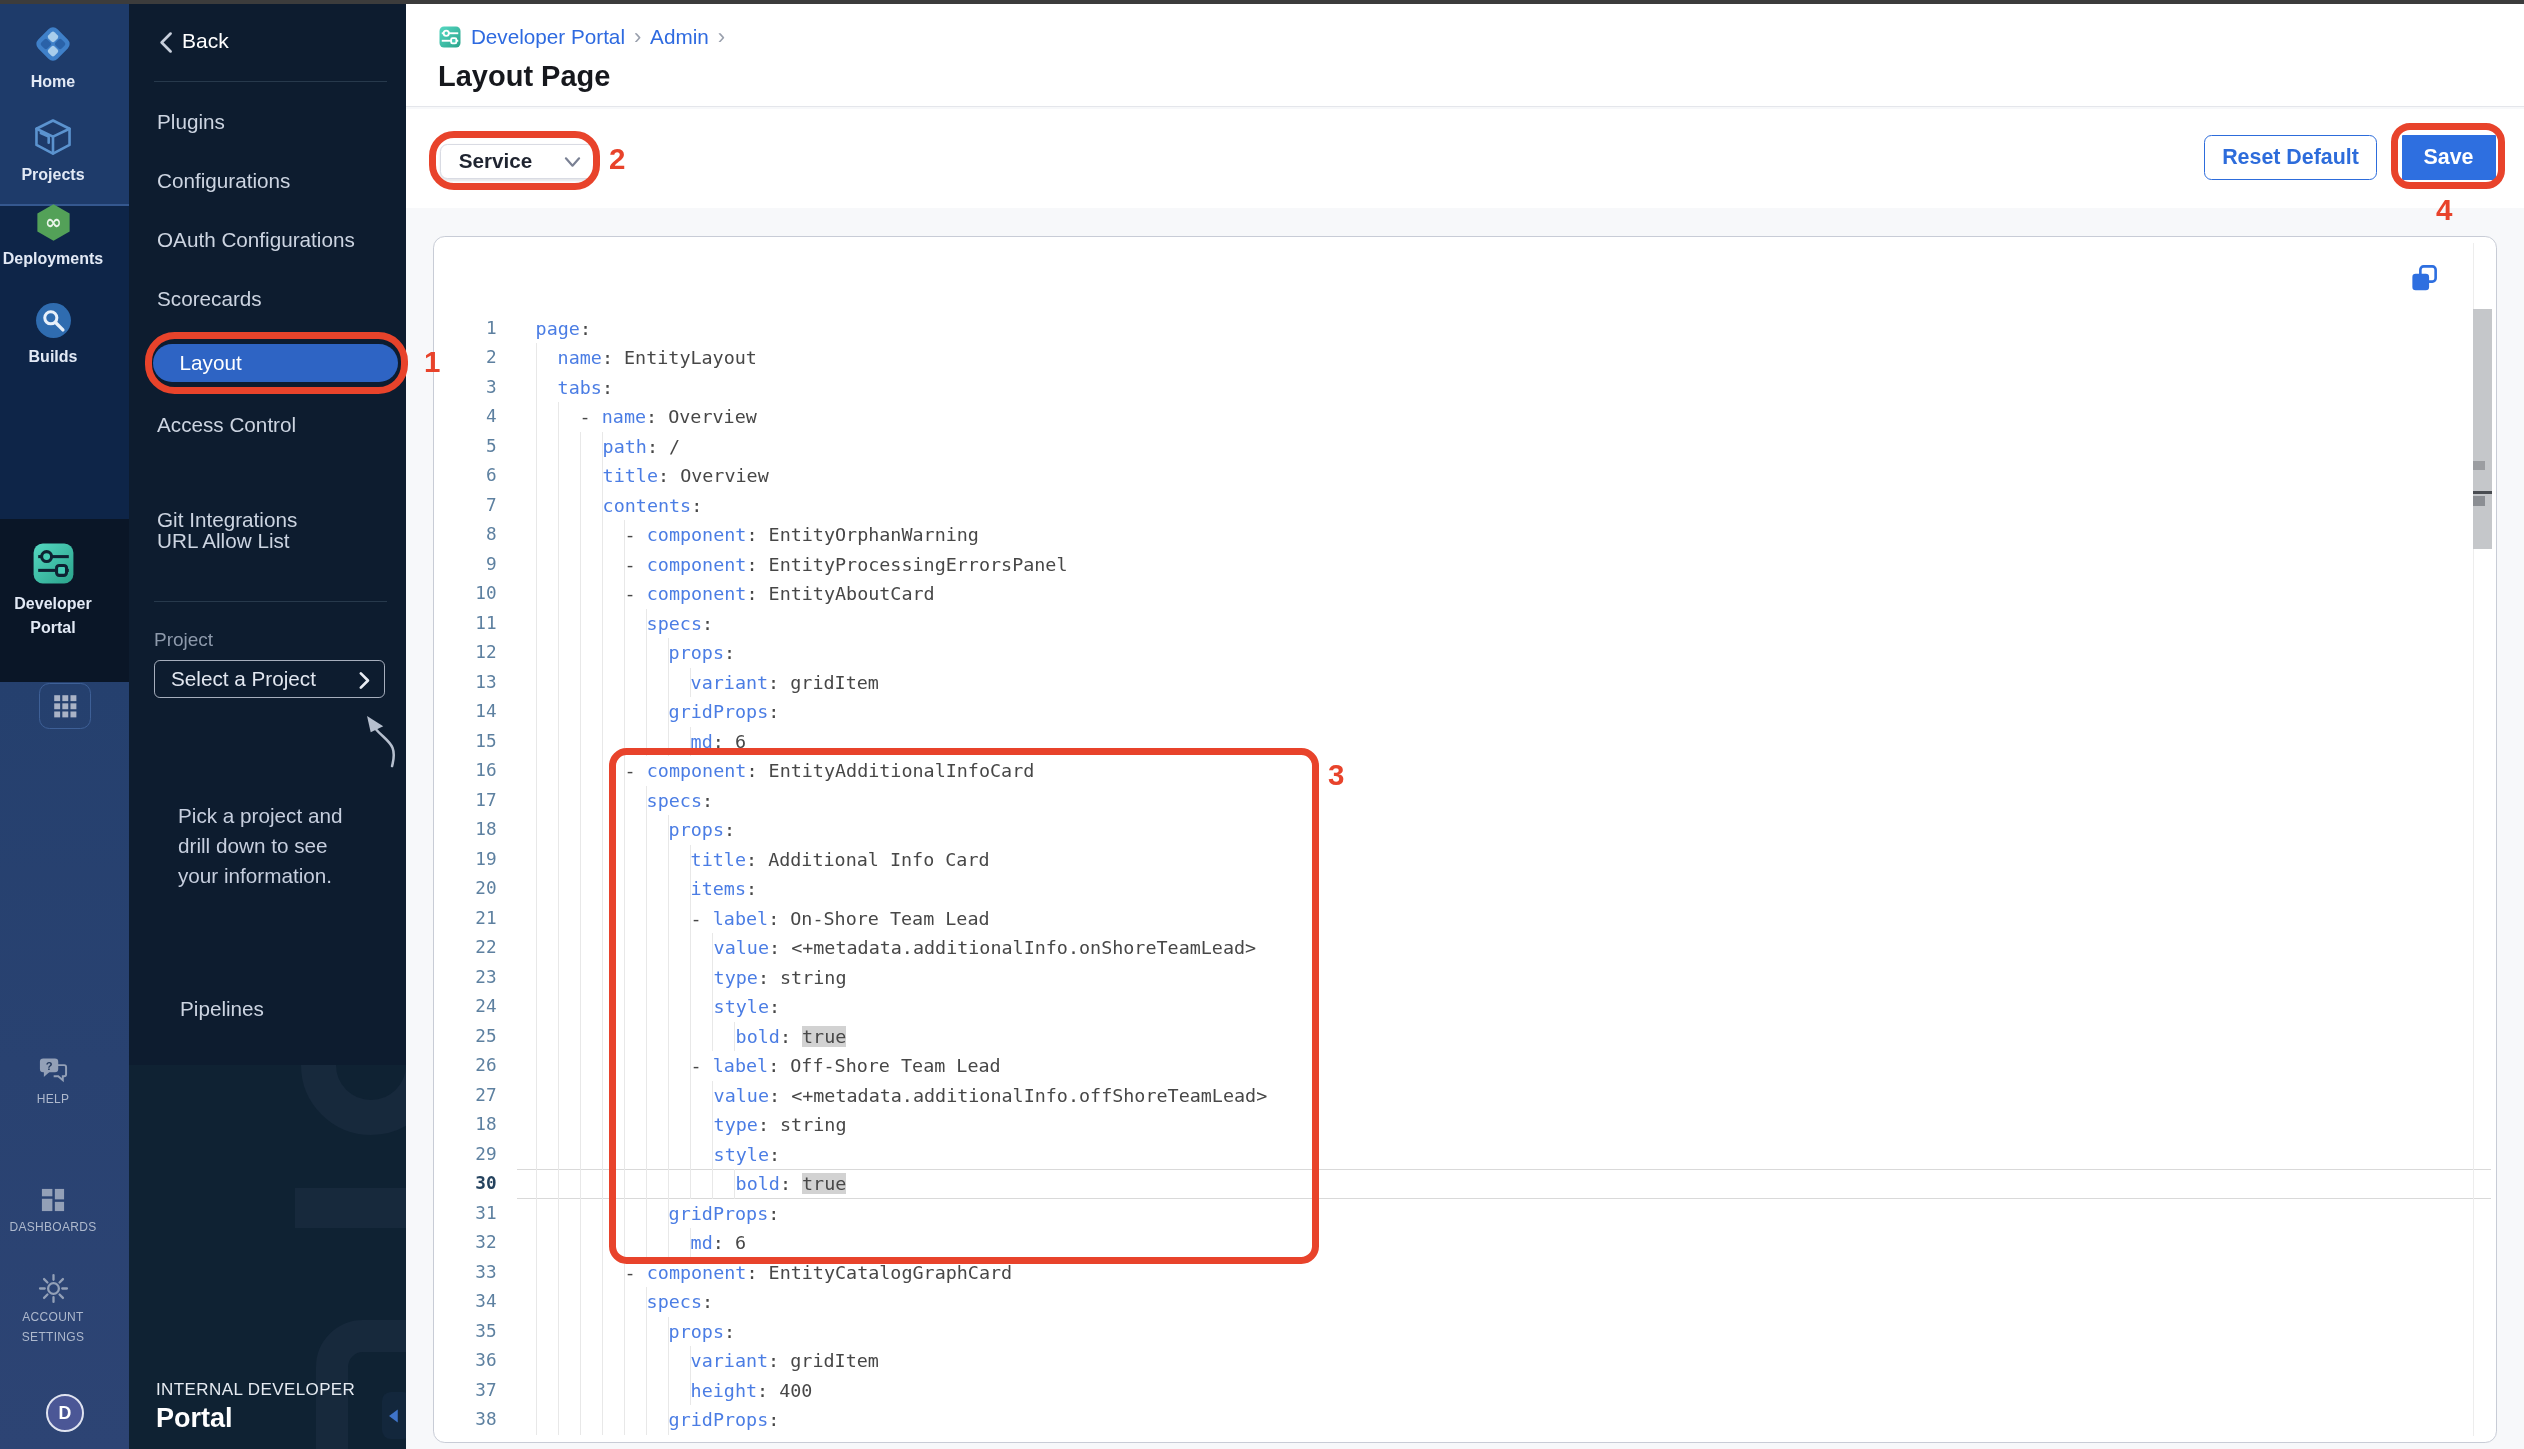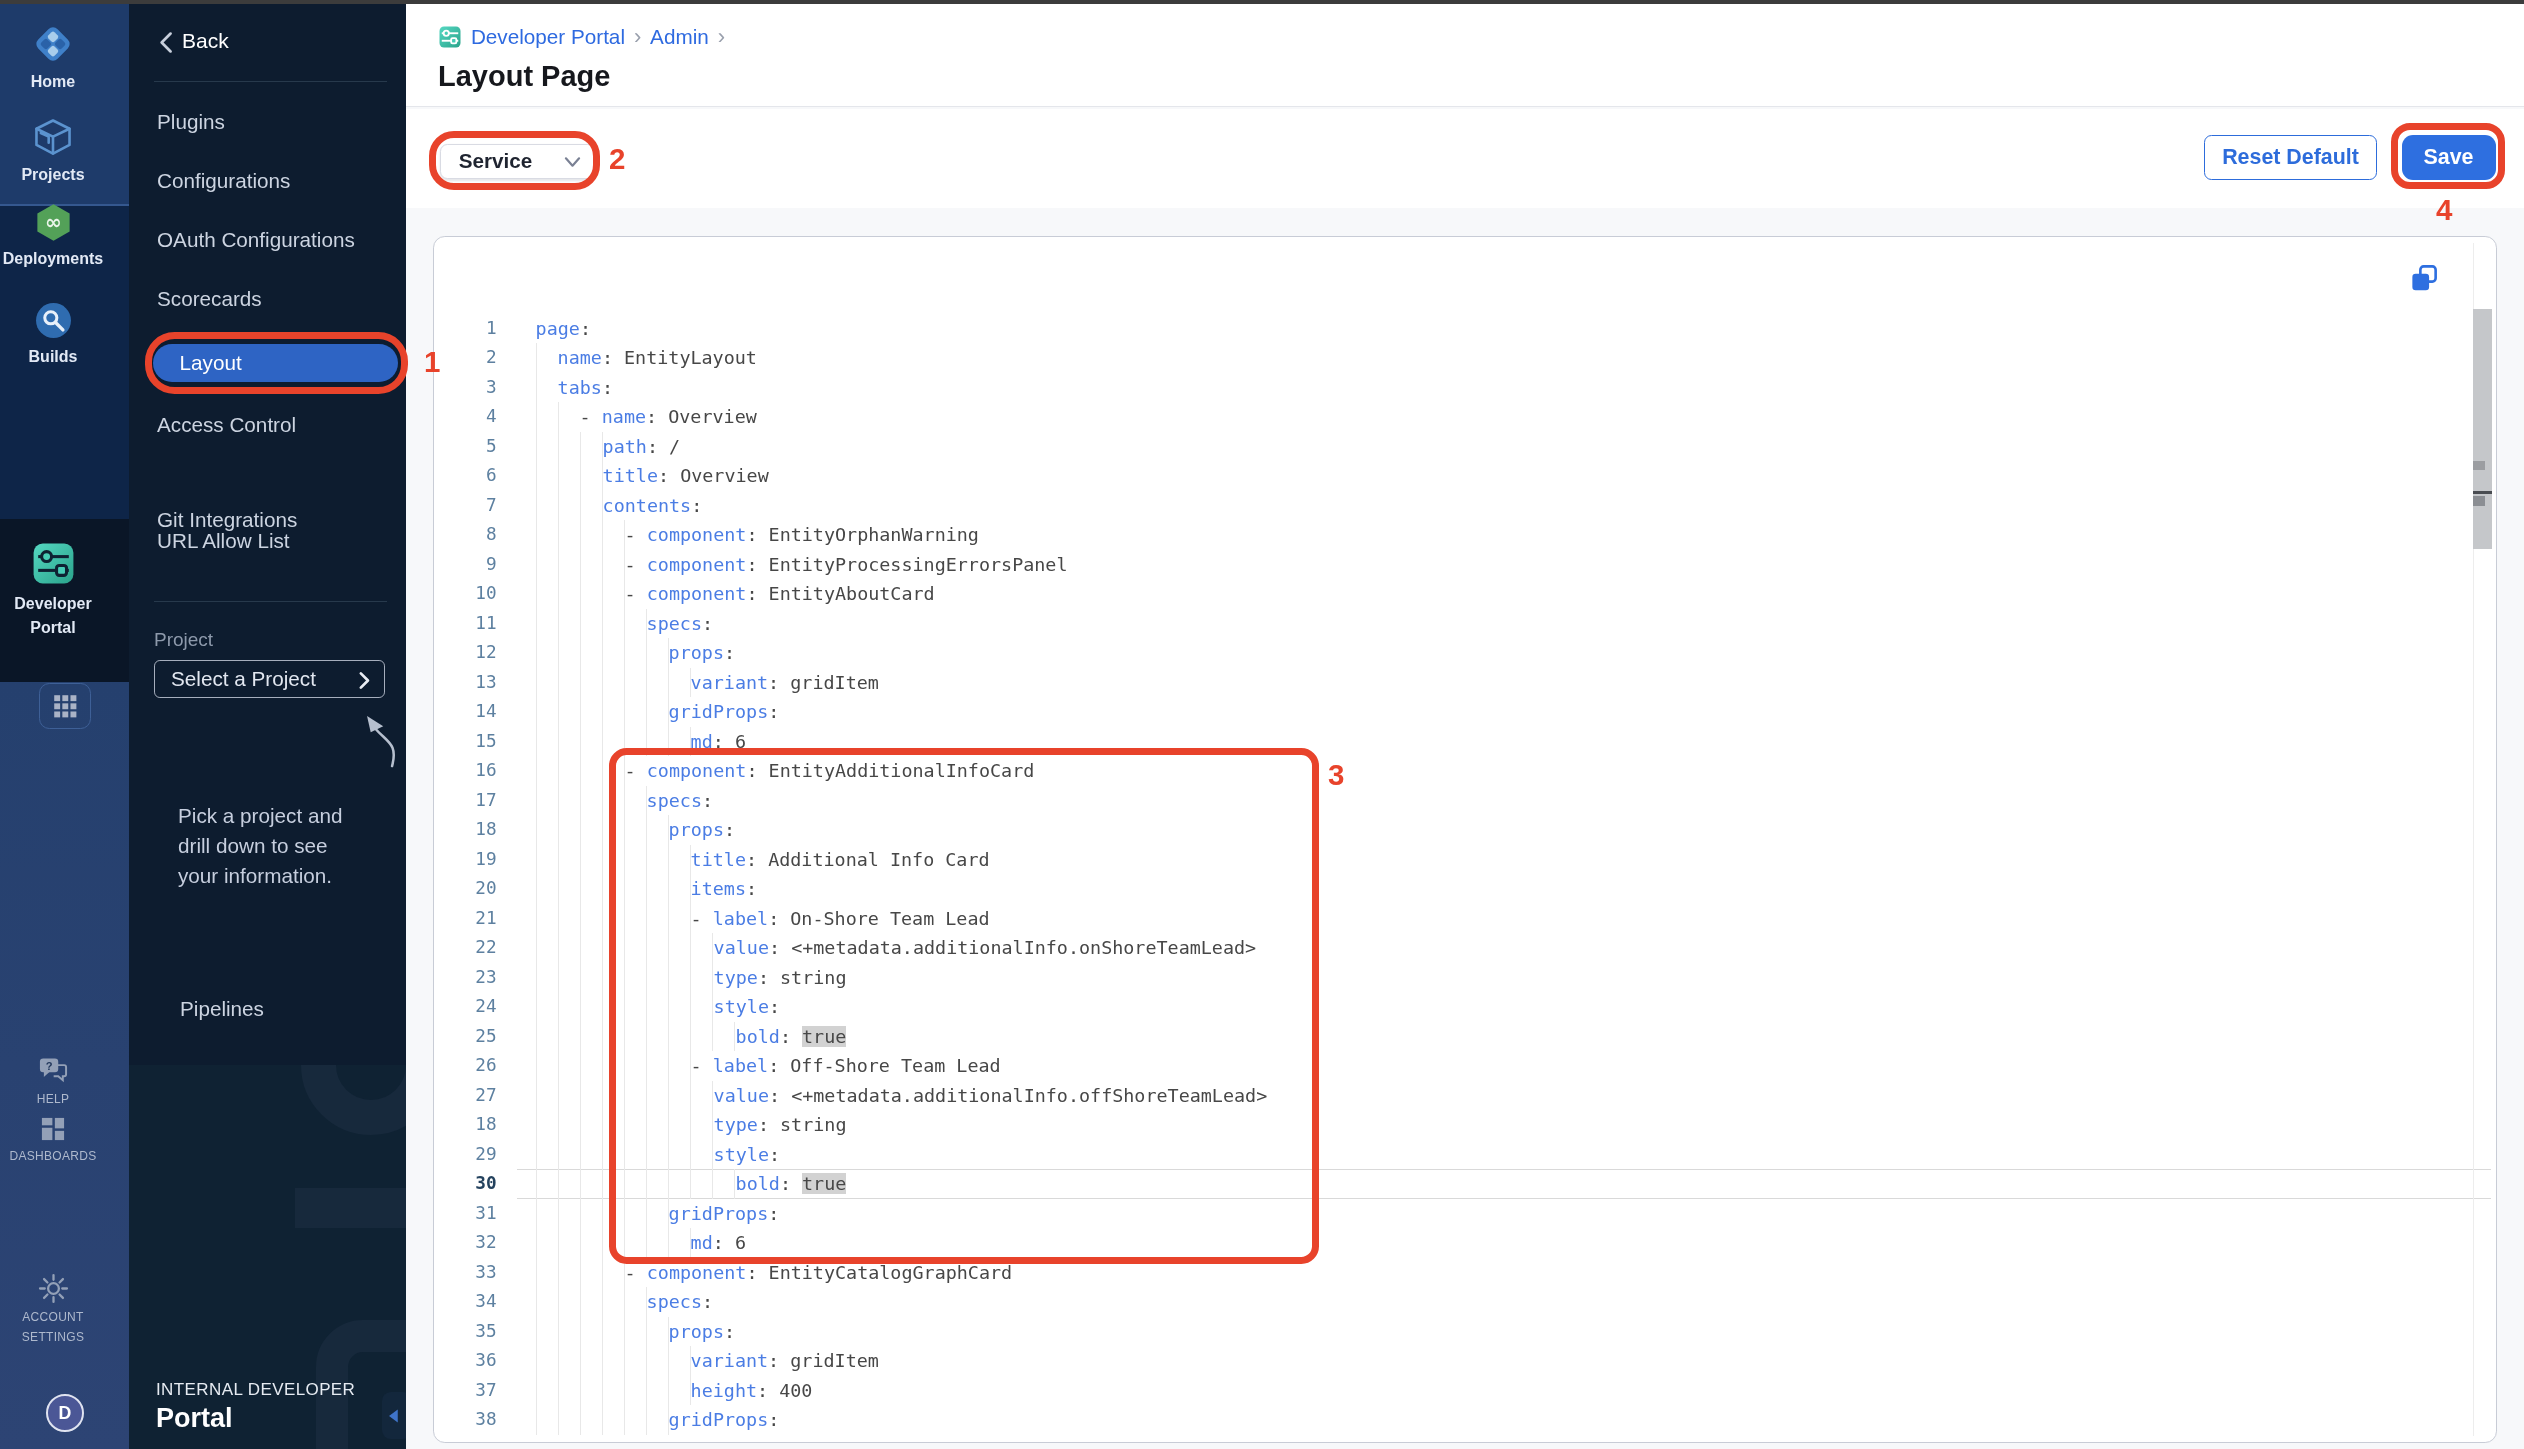--- a/index.html
+++ b/index.html
@@ -57,21 +57,21 @@
   #crumbs{position:absolute;left:32px;top:20px;height:26.6px;font-size:20.7px;display:flex;align-items:center;gap:8.9px}
   #crumbs .link{color:#2e6ae0;cursor:pointer}
   #crumbs .sep{color:#9aa0ad;font-size:22px}
   #page-title{position:absolute;left:32px;top:56px;font-size:29px;font-weight:700;color:#16181d}
   #toolbar{position:absolute;left:0;top:105px;width:2119px;height:100px;background:#fff;border-bottom:1.5px solid #e3e6ec}
   #entity-select{position:absolute;left:34px;top:35px;width:155px;height:35px;background:#fff;border:1.5px solid #d9dbe3;border-radius:7.4px;
     font-size:20.7px;font-weight:600;color:#1f2430;line-height:32px;padding-left:17.7px;box-shadow:0 1.5px 2.2px rgba(40,50,70,.12);cursor:pointer}
   #entity-select svg{position:absolute;right:11.8px;top:9.6px}
   #reset-btn{position:absolute;right:148px;top:26.6px;width:173px;height:45px;background:#fff;border:1.8px solid #2d6cdb;border-radius:7.4px;
     color:#2d6cdb;font-size:21.4px;font-weight:700;display:flex;align-items:center;justify-content:center;cursor:pointer}
-  #save-btn{position:absolute;right:29.5px;top:26.6px;width:94px;height:45px;background:#2e6fe0;border-radius:11px;
+  #save-btn{position:absolute;right:29.5px;top:26.6px;width:94px;height:45px;background:#2e6fe0;border-radius:1px;
     color:#fff;font-size:21.4px;font-weight:700;display:flex;align-items:center;justify-content:center;cursor:pointer}
   #content{position:absolute;left:0;top:204px;width:2119px;height:1241px;background:#f7f8fa}
 
   
   #editor-card{position:absolute;left:26.6px;top:28px;width:2064px;height:1207px;background:#fff;
     border:1.5px solid #c8ccd6;border-radius:11.8px}
   #copy-btn{position:absolute;right:56px;top:25px;width:32px;height:32px;cursor:pointer}
   #code-rows{position:absolute;left:0;top:77px;right:0}
   .crow{position:relative;height:29.5px;line-height:29.5px;font-family:"DejaVu Sans Mono",monospace;font-size:18.4px;white-space:nowrap}
   .crow .ln{position:absolute;left:0;top:0;width:63px;text-align:right;color:#5d80a0;font-size:17.7px}
@@ -193,21 +193,21 @@
     <div class="mod railbtm" style="top:1054px">
       <svg class="micon" width="34" height="34" viewBox="0 0 52 52">
         <path d="M27 17 h16 a3 3 0 0 1 3 3 v11 a3 3 0 0 1 -3 3 h-2 v6 l-7 -6 h-7" fill="none" stroke="#93a0b7" stroke-width="3"></path>
         <rect x="6" y="7" width="28" height="21" rx="5" fill="#93a0b7"></rect>
         <path d="M12 27 v8 l9 -8 Z" fill="#93a0b7"></path>
         <text x="20" y="24" text-anchor="middle" font-size="17" font-weight="bold" fill="#22375c" font-family="'Liberation Sans',sans-serif">?</text>
       </svg>
       <span class="mlabel">HELP</span>
     </div>
 
-    <div class="mod railbtm" style="top:1113px">
+    <div class="mod railbtm" style="top:1184px">
       <svg class="micon" width="32" height="32" viewBox="0 0 52 52">
         <g fill="#93a0b7">
           <rect x="8" y="8" width="17" height="12"></rect>
           <rect x="29" y="8" width="15" height="17"></rect>
           <rect x="8" y="24" width="17" height="20"></rect>
           <rect x="29" y="29" width="15" height="15"></rect>
         </g>
       </svg>
       <span class="mlabel">DASHBOARDS</span>
     </div>

